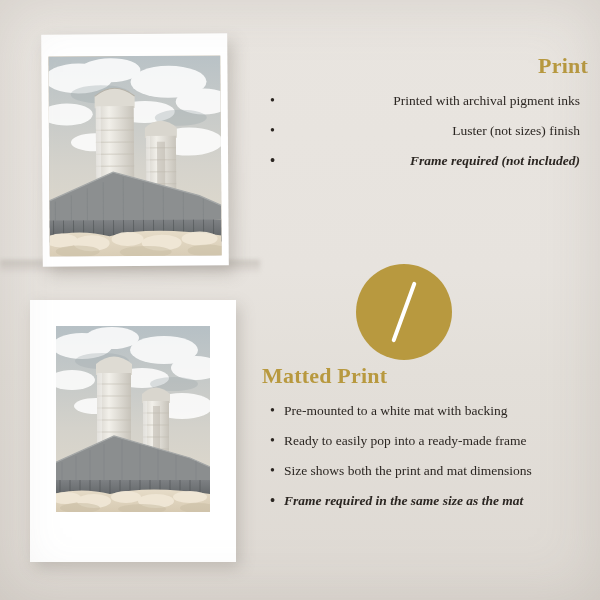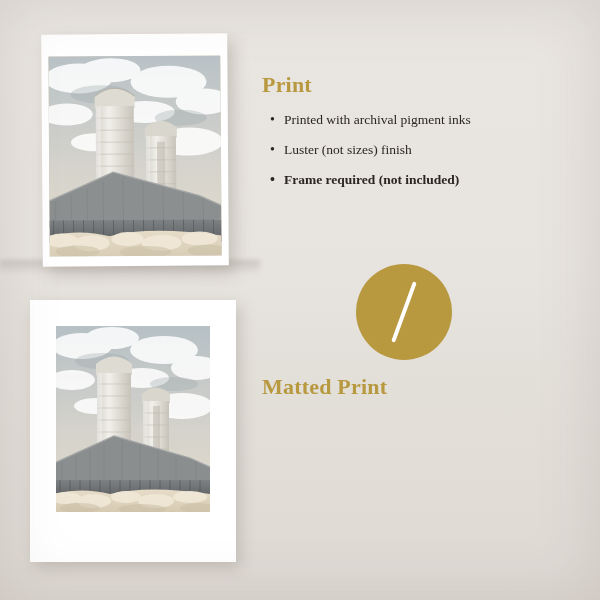--- a/index.html
+++ b/index.html
@@ -75,22 +75,22 @@
   
   .art { overflow: hidden; background: #cfc6b6; }
   .art svg { display: block; width: 100%; height: 100%; }
 
   
   .col {
     position: absolute;
     left: 262px;
     width: 326px;
   }
-  .col-top { top: 72px; }
-  .col-bottom { top: 374px; }
+  .col-top { top: 53px; text-align: right; }
+  .col-bottom { top: 363px; }
 
   .heading {
     font-family: "Liberation Serif", serif;
     font-weight: bold;
     font-size: 22px;
     color: #b8993f;
     letter-spacing: 0.2px;
     margin: 0 0 14px 0;
   }
 
@@ -110,20 +110,21 @@
   ul.bullets li:before {
     content: "\2022";
     position: absolute;
     left: 0;
     top: -1px;
     color: #2b2622;
     font-size: 14px;
   }
   ul.bullets li.strong {
     font-weight: bold;
+    font-style: italic;
   }
 
   
   .divider {
     position: absolute;
     left: 356px;
     top: 264px;
     width: 96px;
     height: 96px;
     border-radius: 50%;
@@ -398,15 +399,21 @@
     <li class="strong">Frame required (not included)</li>
   </ul>
 </div>
 
 <div class="divider">
   <div class="slash"></div>
 </div>
 
 <div class="col col-bottom">
   <h2 class="heading">Matted Print</h2>
+  <ul class="bullets">
+    <li>Pre-mounted to a white mat with backing</li>
+    <li>Ready to easily pop into a ready-made frame</li>
+    <li>Size shows both the print and mat dimensions</li>
+    <li class="strong">Frame required in the same size as the mat</li>
+  </ul>
 </div>
 
 <div class="vignette"></div>
 
 </body></html>

